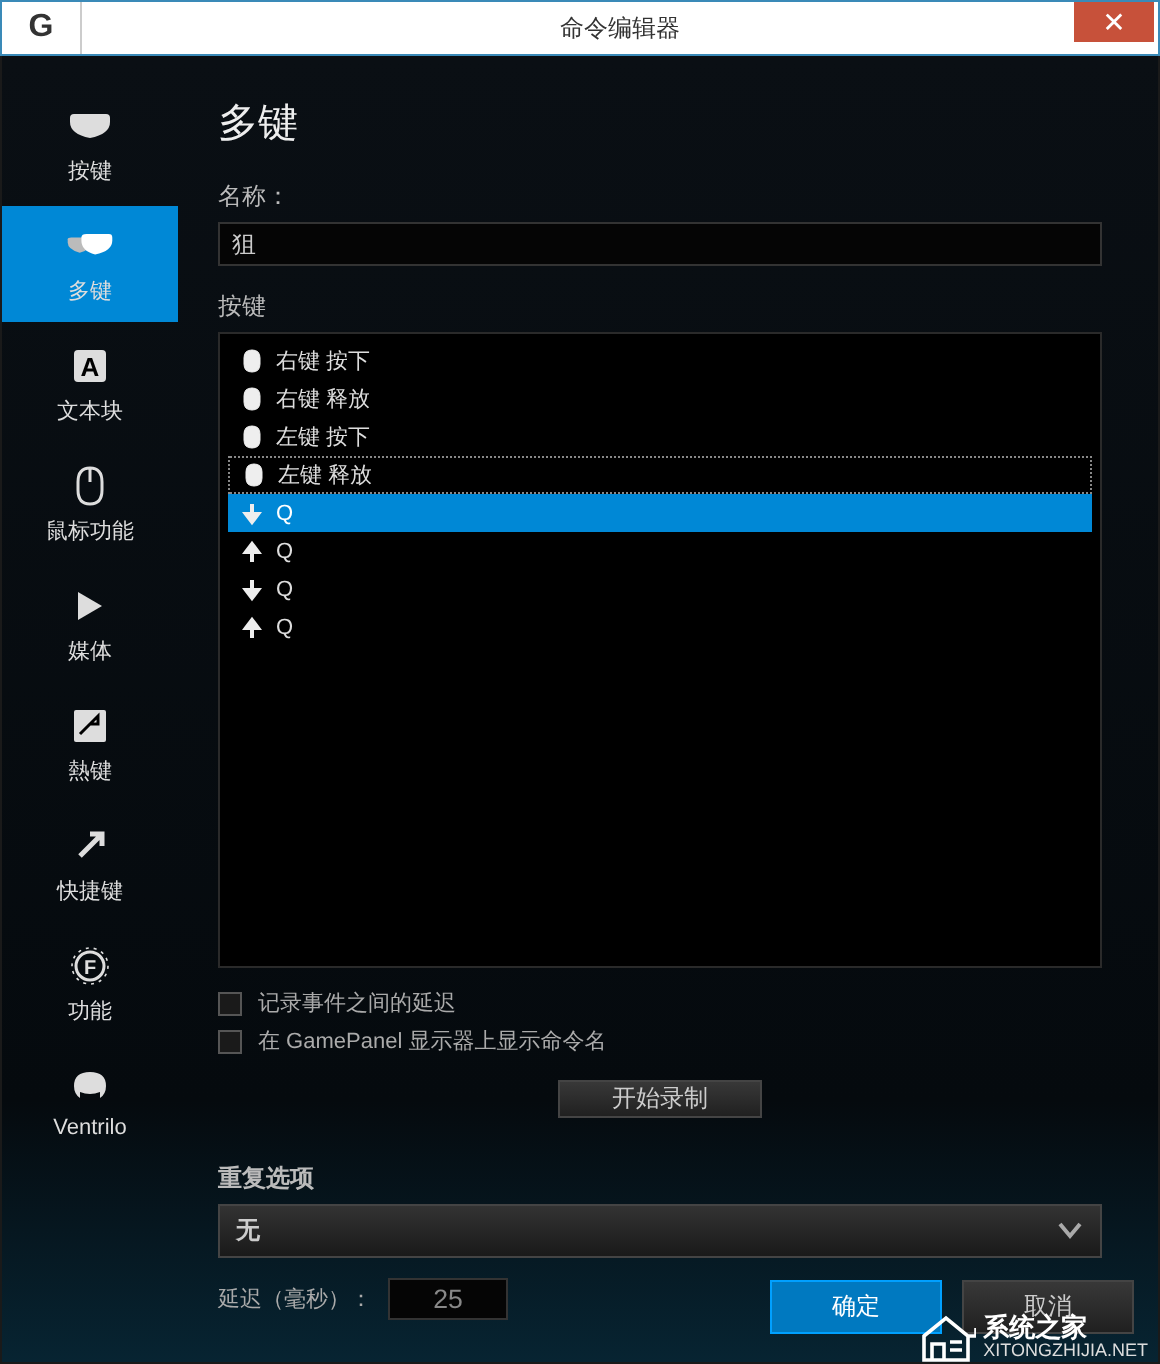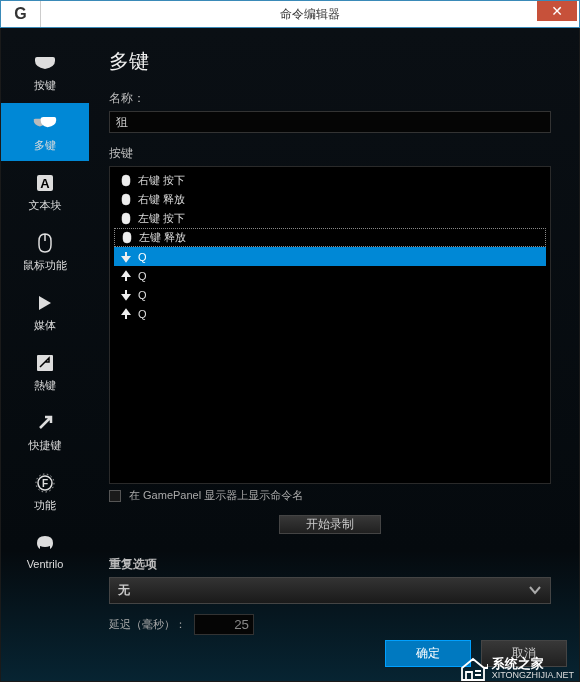--- a/index.html
+++ b/index.html
@@ -195,21 +195,21 @@
       margin-top: 10px;
       font-size: 11px;
       color: #aaa;
     }
     .delay-input {
       width: 60px;
       background: #050505;
       border: 1px solid #333;
       color: #888;
       padding: 2px 4px;
-      text-align: right;
+      text-align: center;
     }
     .footer-btns {
       position: absolute;
       right: 12px;
       bottom: 14px;
       display: flex;
       gap: 10px;
     }
     .btn {
       padding: 4px 30px;
@@ -403,20 +403,24 @@
         <div class="key-row">
           <span class="key-icon">
             <svg width="10" height="12" viewBox="0 0 10 12">
               <path d="M5 11 L5 4 M2 6 L5 2 L8 6 Z" stroke="#eee" fill="#eee" stroke-width="2"></path>
             </svg>
           </span>
           <span>Q</span>
         </div>
       </div>
 
+    <div class="checkbox-row">
+      <div class="checkbox"></div>
+      <span>记录事件之间的延迟</span>
+    </div>
     <div class="checkbox-row" style="margin-top:4px">
       <div class="checkbox"></div>
       <span>在 GamePanel 显示器上显示命令名</span>
     </div>
 
     <button class="record-btn">开始录制</button>
 
     <div class="repeat-section">
       <div class="field-label" style="font-weight:bold">重复选项</div>
       <div class="dropdown">

